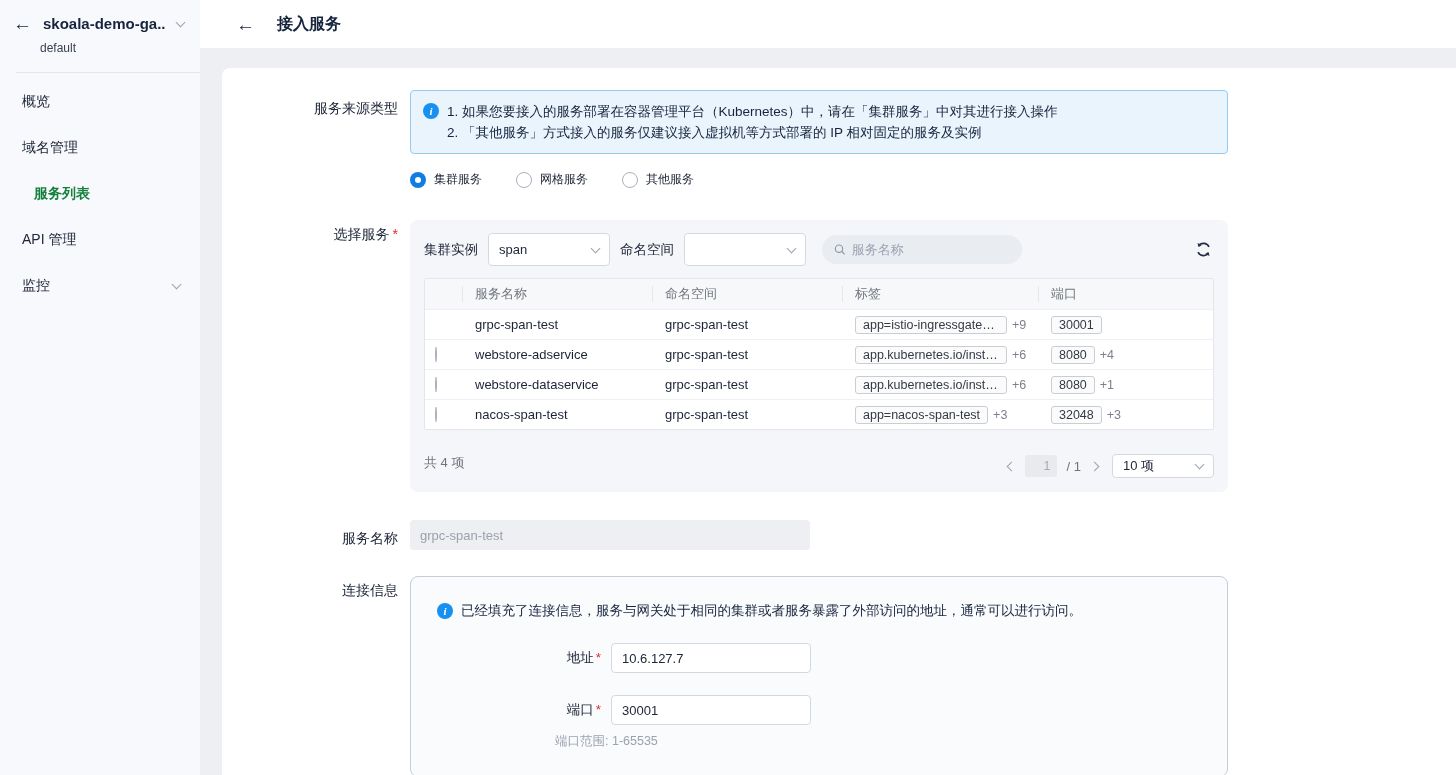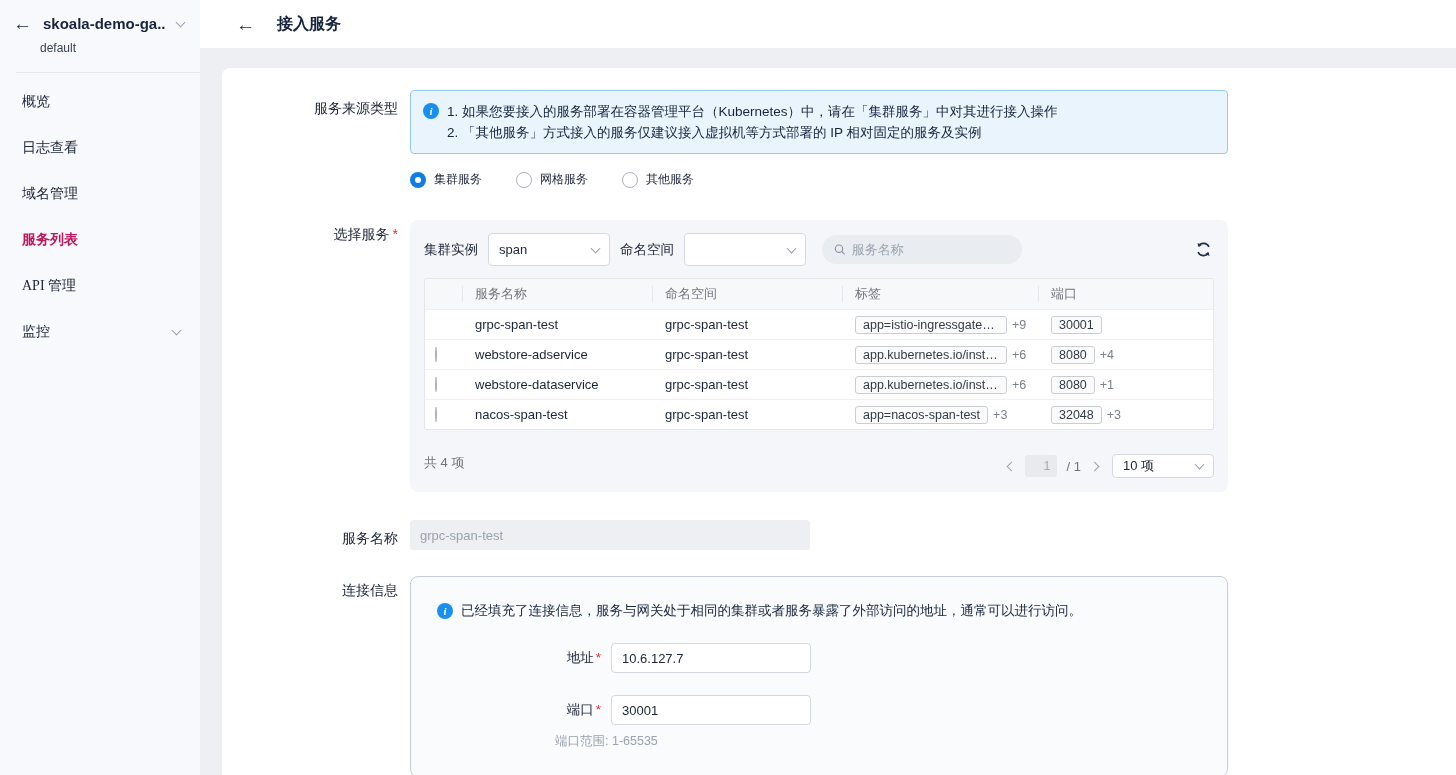--- a/index.html
+++ b/index.html
@@ -15,22 +15,22 @@
   .card { background:#fff; border-radius:8px 0 0 0; height:100%; padding:22px 0 4px 0; overflow:hidden; }
 
   
   .sb-top { padding:14px 16px 0 13px; }
   .sb-top-row { display:flex; align-items:center; gap:11px; cursor:pointer; }
   .back-arrow { font-size:19px; font-weight:bold; color:#16243d; line-height:1; }
   .sb-project { font-size:15px; font-weight:600; color:#16243d; flex:1; white-space:nowrap; overflow:hidden; }
   .sb-default { font-size:12px; color:#373f50; margin:8px 0 0 27px; }
   .sb-divider { height:1px; background:#e4e8ee; margin:17px 0 4px 16px; }
   .sb-menu { padding-top:2px; }
-  .sb-item { height:46px; display:flex; align-items:center; padding:0 20px 0 22px; font-size:14px; color:#20283a; cursor:pointer;font-family:Liberation Serif, serif; }
-  .sb-item.active { color:#be185d; font-weight:600; }
+  .sb-item { height:46px; display:flex; align-items:center; padding:0 20px 0 22px; font-size:14px; color:#20283a; cursor:pointer; }
+  .sb-item.active { color:#15803d; font-weight:600;margin-left:12px; }
   .sb-item .grow { flex:1; }
 
   
   .chev { display:inline-block; width:7px; height:7px; border-right:1.5px solid #9aa3b0; border-bottom:1.5px solid #9aa3b0; transform:rotate(45deg); margin-top:-3px; }
   .chev.left  { transform:rotate(135deg); margin-top:0; }
   .chev.right { transform:rotate(-45deg); margin-top:0; }
 
   
   .topbar .back-arrow { cursor:pointer; }
   .page-title { font-size:16px; font-weight:700; color:#16243d; margin-left:22px; }
@@ -121,23 +121,20 @@
         <span class="chev"></span>
       </div>
       <div class="sb-default">default</div>
     </div>
     <div class="sb-divider"></div>
     <div class="sb-menu">
       <div class="sb-item">
           <span>概览</span>
         </div>
       <div class="sb-item">
-          <span>日志查看</span>
-        </div>
-      <div class="sb-item">
           <span>域名管理</span>
         </div>
       <div class="sb-item active">
           <span>服务列表</span>
         </div>
       <div class="sb-item">
           <span>API 管理</span>
         </div>
       <div class="sb-item">
         <span>监控</span>

